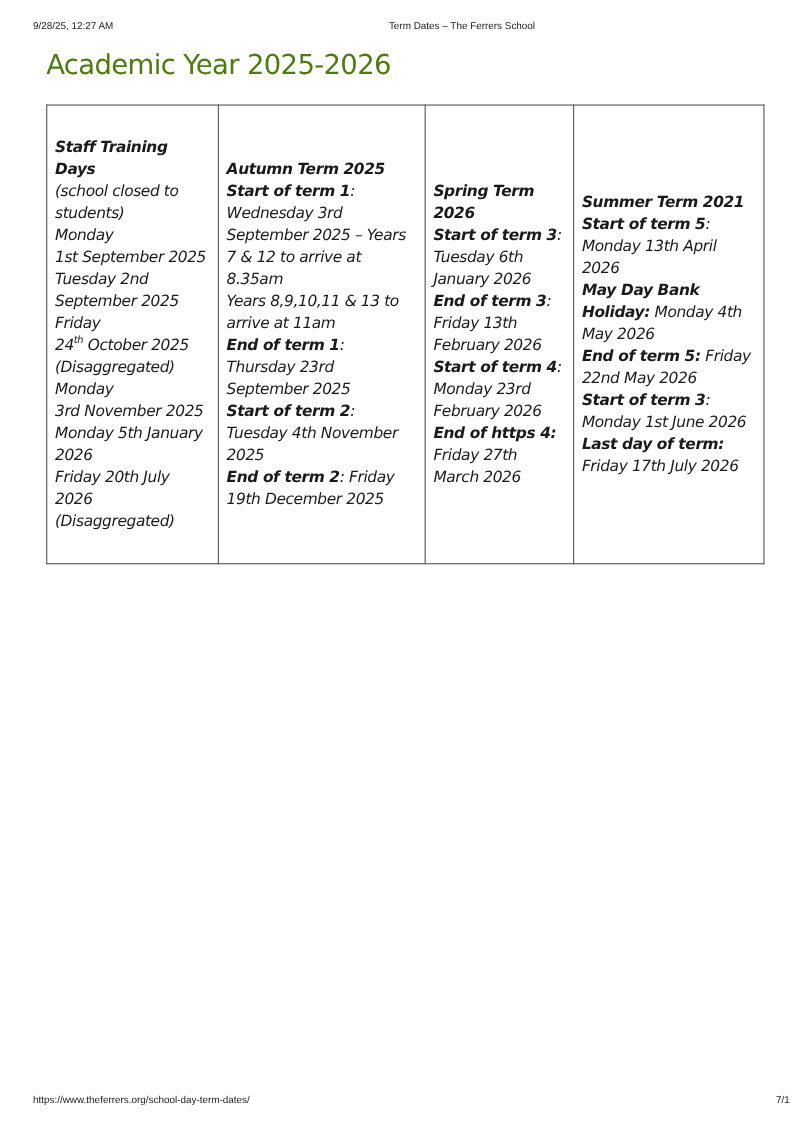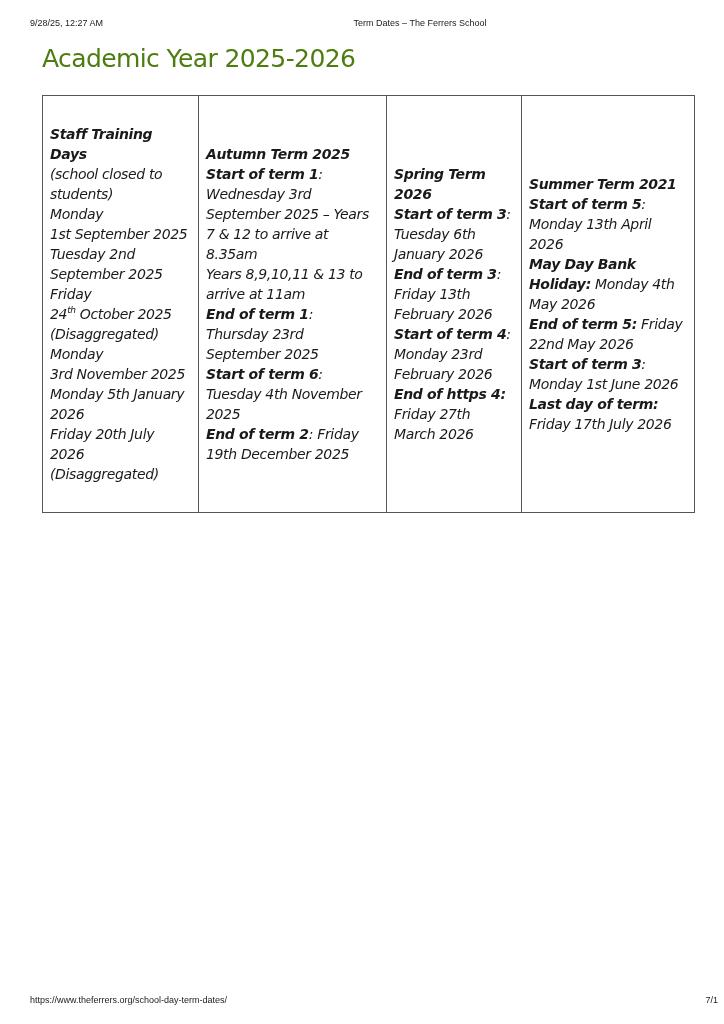--- a/index.html
+++ b/index.html
@@ -104,21 +104,21 @@
         <span class="line">(Disaggregated)</span>
       </span>
     </td>
 
     <td class="col-1">
       <span class="cell-inner">
         <span class="line b">Autumn Term 2025</span>
         <span class="line"><span class="b">Start of term 1</span><span>:</span><br><span>Wednesday 3rd September 2025 – Years 7 &amp; 12 to arrive at 8.35am</span></span>
         <span class="line">Years 8,9,10,11 &amp; 13 to arrive at 11am</span>
         <span class="line"><span class="b">End of term 1</span><span>:</span><br><span>Thursday 23rd September 2025</span></span>
-        <span class="line"><span class="b">Start of term 6</span><span>:</span><br><span>Tuesday 4th November 2025</span></span>
+        <span class="line"><span class="b">Start of term 2</span><span>:</span><br><span>Tuesday 4th November 2025</span></span>
         <span class="line"><span class="b">End of term 2</span><span>:</span><span> Friday 19th December 2025</span></span>
       </span>
     </td>
 
     <td class="col-2">
       <span class="cell-inner">
         <span class="line b">Spring Term 2026</span>
         <span class="line"><span class="b">Start of term 3</span><span>:</span><span> Tuesday 6th January 2026</span></span>
         <span class="line"><span class="b">End of term 3</span><span>:</span><br><span>Friday 13th February 2026</span></span>
         <span class="line"><span class="b">Start of term 4</span><span>:</span><span> Monday 23rd February 2026</span></span>

